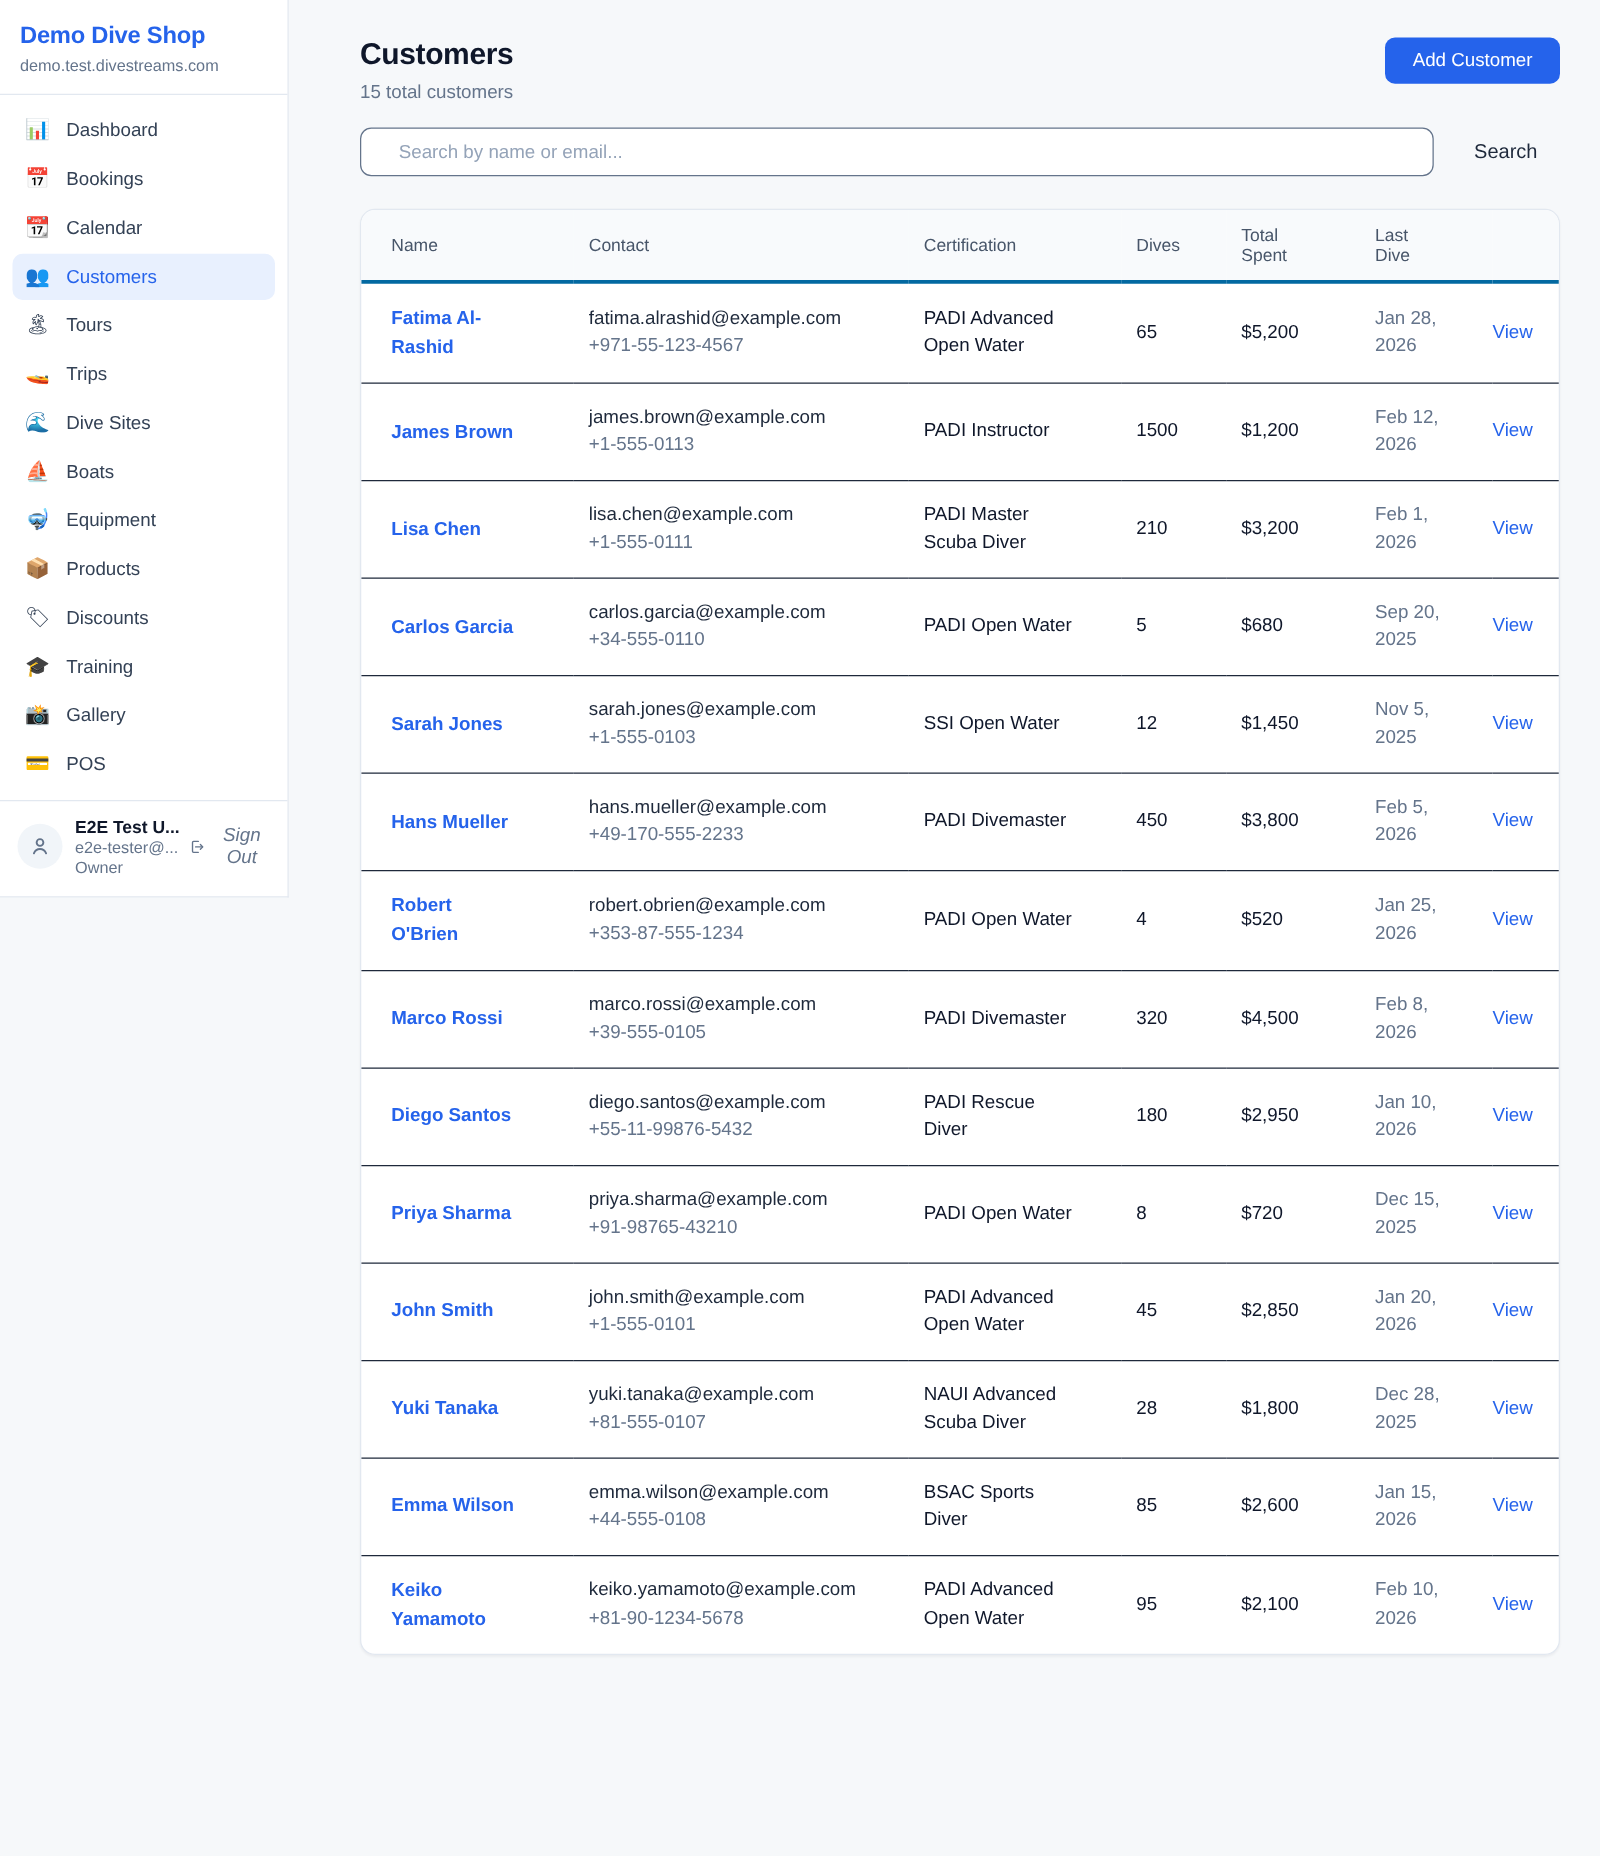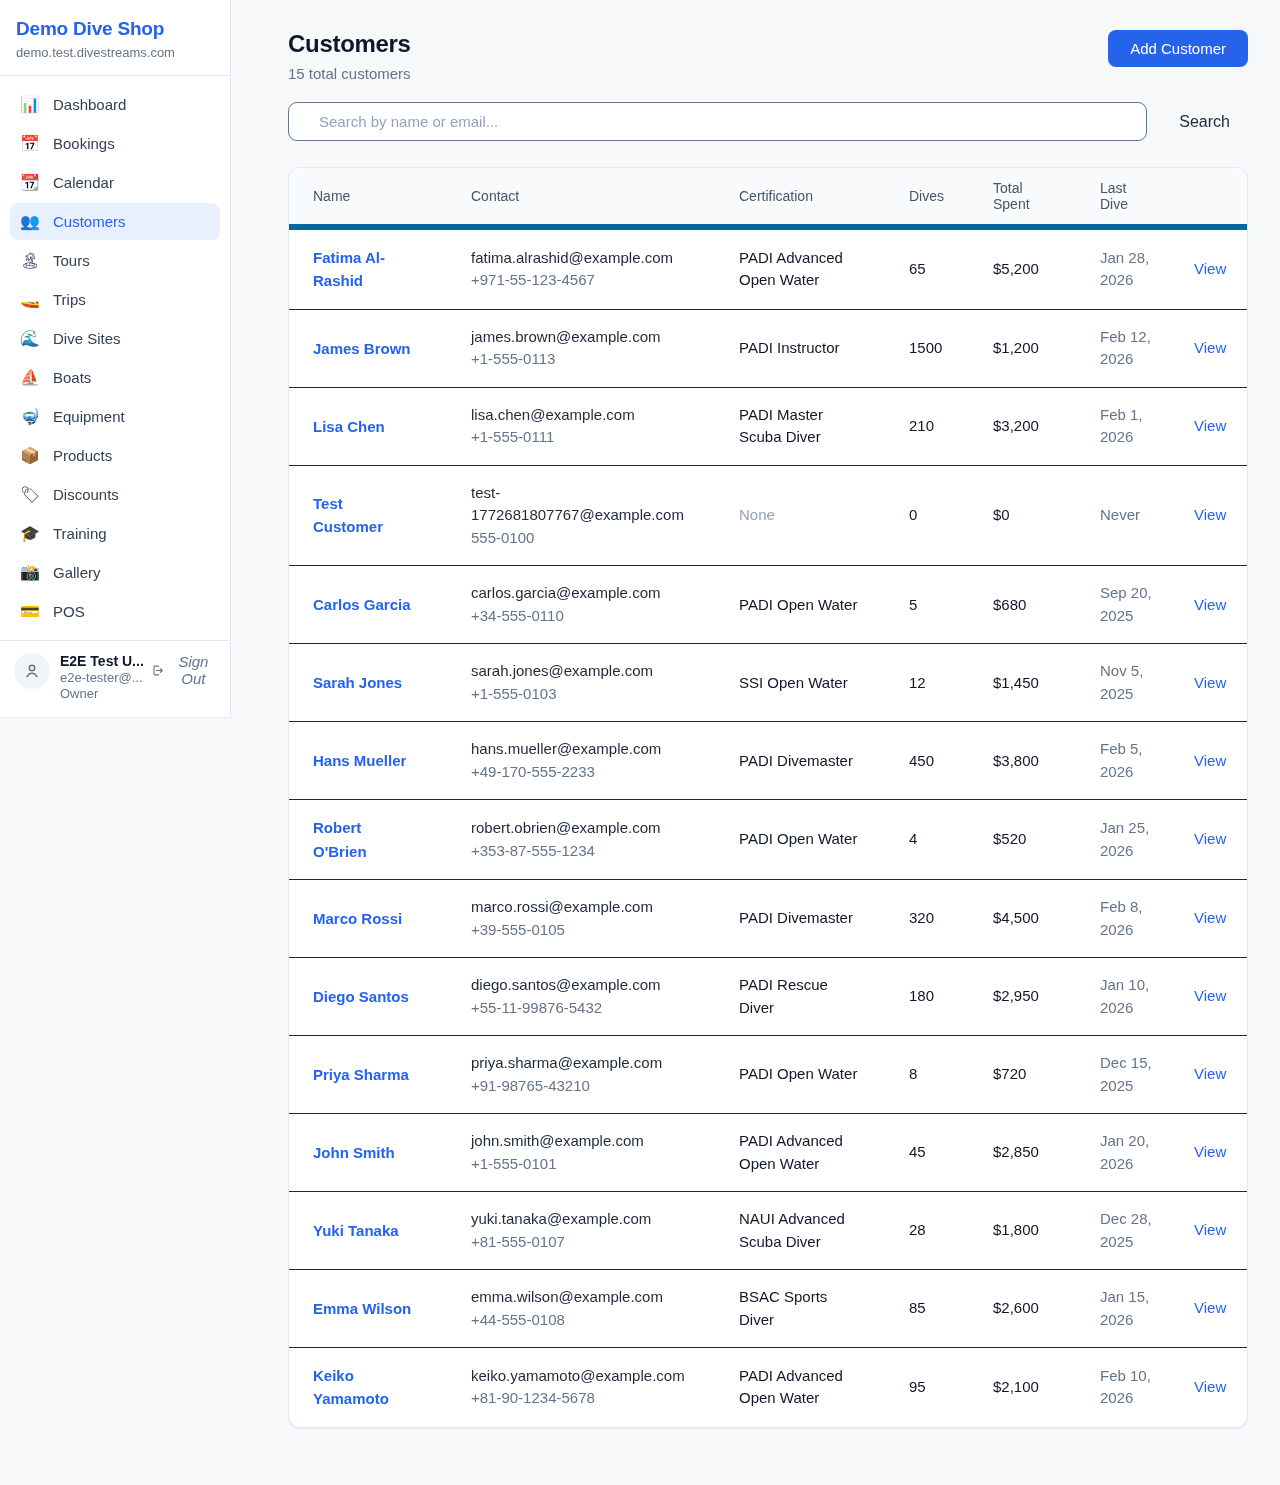--- a/index.html
+++ b/index.html
@@ -23,21 +23,21 @@
   .side-divider { border: none; border-top: 1px solid #e2e8f0; }
   .nav { padding: 10px 10px 8px 10px; }
   .nav-item {
     display: flex; align-items: center; gap: 13px;
     padding: 10px 10px; border-radius: 8px;
     font-size: 15px; color: #334155; cursor: pointer;
     margin-bottom: 2px;
   }
   .nav-item.active { background: #e8f0fe; color: #2563eb; font-weight: 500; }
   .nav-icon { width: 20px; font-size: 16px; line-height: 1; text-align: center; flex: 0 0 20px; }
-  .user-box { border-top: 1px solid #e2e8f0; padding: 12px 14px 16px 14px; display: flex; align-items: flex-start; }
+  .user-box { border-top: 1px solid #e2e8f0; padding: 12px 14px 16px 14px; display: flex; align-items: center; }
   .avatar {
     width: 36px; height: 36px; border-radius: 50%;
     background: #f1f5f9; display: flex; align-items: center; justify-content: center;
     flex: 0 0 36px;
   }
   .user-meta { margin-left: 10px; width: 112px; }
   .user-name { font-size: 14px; font-weight: 700; color: #0f172a; }
   .user-email, .user-role { font-size: 13px; color: #64748b; margin-top: 1px; }
   .signout {
     margin-left: 2px; display: flex; align-items: center; gap: 7px;
@@ -79,21 +79,21 @@
   thead { background: #f8fafc; }
   th {
     text-align: left; font-size: 14px; font-weight: 500; color: #475569;
     padding: 12px 12px; vertical-align: middle;
   }
   th.p-first, td.p-first { padding-left: 24px; padding-right: 44px; }
   th.p-contact, td.p-contact { padding-right: 40px; }
   th.p-cert, td.p-cert { padding-right: 33px; }
   th.p-last, td.p-last { padding-right: 40px; }
   th.p-action, td.p-action { padding-left: 0; padding-right: 20px; }
-  thead tr { border-bottom: 6px solid #0369a1; }
+  thead tr { border-bottom: 3px solid #0369a1; }
   tbody tr { border-bottom: 1px solid #1e293b; }
   tbody tr:last-child { border-bottom: none; }
   td { padding: 16px 12px; font-size: 15px; vertical-align: middle; line-height: 1.5; }
   td.p-contact { word-break: break-word; }
   .name-link { color: #2563eb; font-weight: 600; text-decoration: none; cursor: pointer; line-height: 1.55; display: inline-block; }
   .email { color: #1e293b; }
   .phone { color: #64748b; }
   .cert { color: #0f172a; text-align: right; }
   .cert.muted { color: #94a3b8; }
   .dives, .spent { color: #0f172a; }
@@ -294,44 +294,20 @@
     </td>
     <td class="p-last">
       <span class="lastdive">Feb 1, 2026</span>
     </td>
     <td class="p-action">
       <a class="view-link">View</a>
     </td>
   </tr>
           <tr>
     <td class="p-first">
-      <a class="name-link">Test Customer</a>
-    </td>
-    <td class="p-contact">
-      <div class="email">test-1772681807767@example.com</div>
-      <div class="phone">555-0100</div>
-    </td>
-    <td class="p-cert">
-      <span class="cert muted">None</span>
-    </td>
-    <td>
-      <span class="dives">0</span>
-    </td>
-    <td>
-      <span class="spent">$0</span>
-    </td>
-    <td class="p-last">
-      <span class="lastdive">Never</span>
-    </td>
-    <td class="p-action">
-      <a class="view-link">View</a>
-    </td>
-  </tr>
-          <tr>
-    <td class="p-first">
       <a class="name-link">Carlos Garcia</a>
     </td>
     <td class="p-contact">
       <div class="email">carlos.garcia@example.com</div>
       <div class="phone">+34-555-0110</div>
     </td>
     <td class="p-cert">
       <span class="cert">PADI Open Water</span>
     </td>
     <td>

